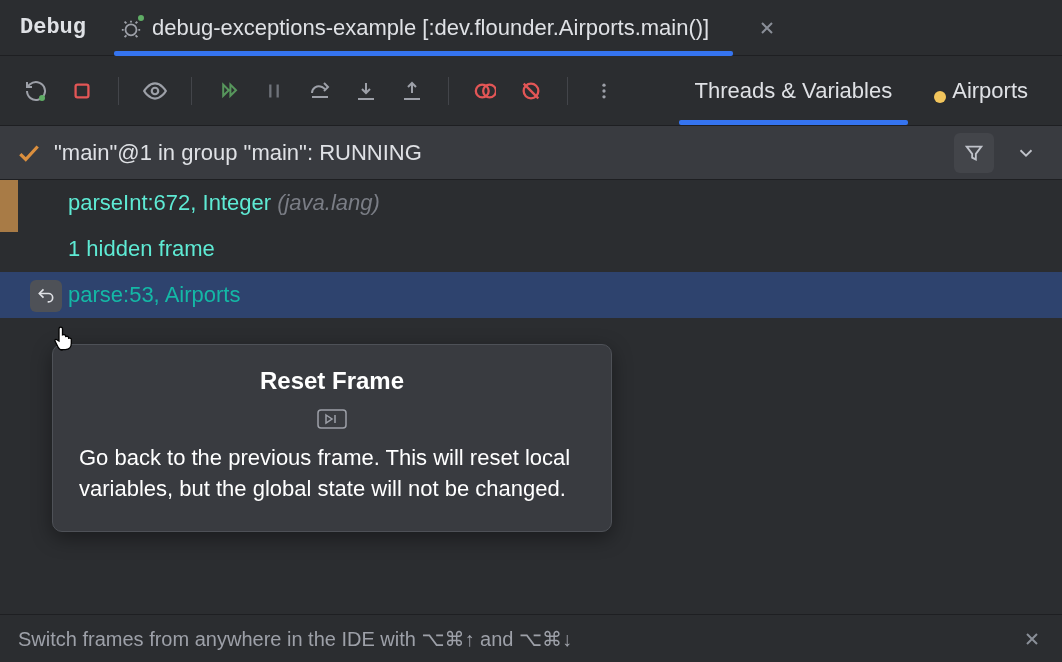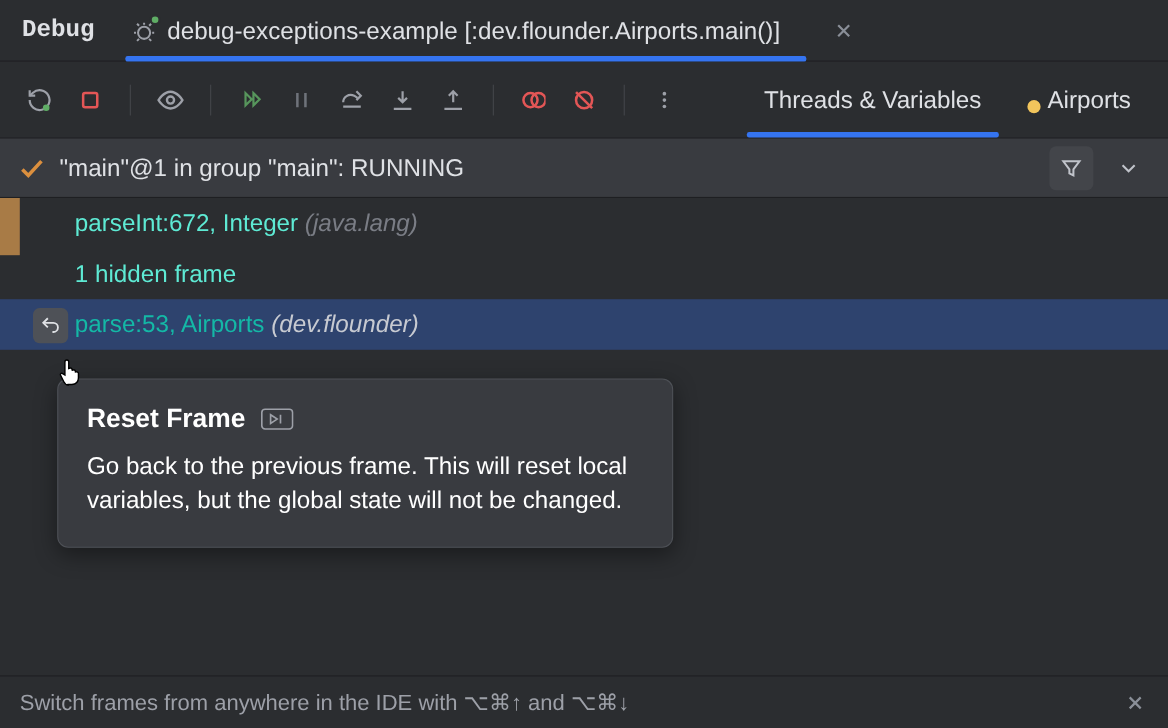--- a/index.html
+++ b/index.html
@@ -185,21 +185,21 @@
     top: 164px;
     width: 560px;
     background: #393b40;
     border: 1px solid #4e5157;
     border-radius: 10px;
     padding: 22px 26px 26px 26px;
     z-index: 10;
     box-shadow: 0 6px 20px rgba(0,0,0,.4);
   }
   .tooltip-title-row {
-    display:flex;align-items:center;gap:14px;margin-bottom:14px;
+    display:flex;align-items:center;gap:14px;margin-bottom:14px;flex-direction:column;
   }
   .tooltip-title {
     font-size: 24px;
     font-weight: 600;
     color: #fff;
   }
   .tooltip-body {
     font-size: 22px;
     line-height: 1.4;
     color: #ffffff;
@@ -362,21 +362,20 @@
 
   <div class="frame-row selected">
     <div class="reset-icon-box">
       <svg viewBox="0 0 24 24" width="20" height="20" fill="none" stroke="#dfe1e5" stroke-width="2">
         <path d="M9 14l-5-5 5-5"></path>
         <path d="M4 9h11a5 5 0 0 1 0 10h-1"></path>
       </svg>
     </div>
     <span class="frame-method">parse:53, Airports</span>
     <span>&nbsp;</span>
-    <span class="frame-pkg">(dev.flounder)</span>
   </div>
 
   <div class="cursor-hand">
     <svg viewBox="0 0 24 28" width="26" height="28">
       <path d="M9 26c-2 0-3-1-4-3l-3-6c-.5-1 .5-2 1.5-1.5L6 17V5c0-1 .8-1.8 1.8-1.8S9.5 4 9.5 5v6l1.2-.3c.8-.2 1.6.3 1.8 1l.2.8 1-.2c.9-.2 1.7.4 1.8 1.2l.1.7 1-.1c.9-.1 1.7.6 1.7 1.5v4c0 3-2 6-6 6H9z" fill="#fff" stroke="#000" stroke-width="1.3"></path>
     </svg>
   </div>
 
   <div class="tooltip">
     <div class="tooltip-title-row">

